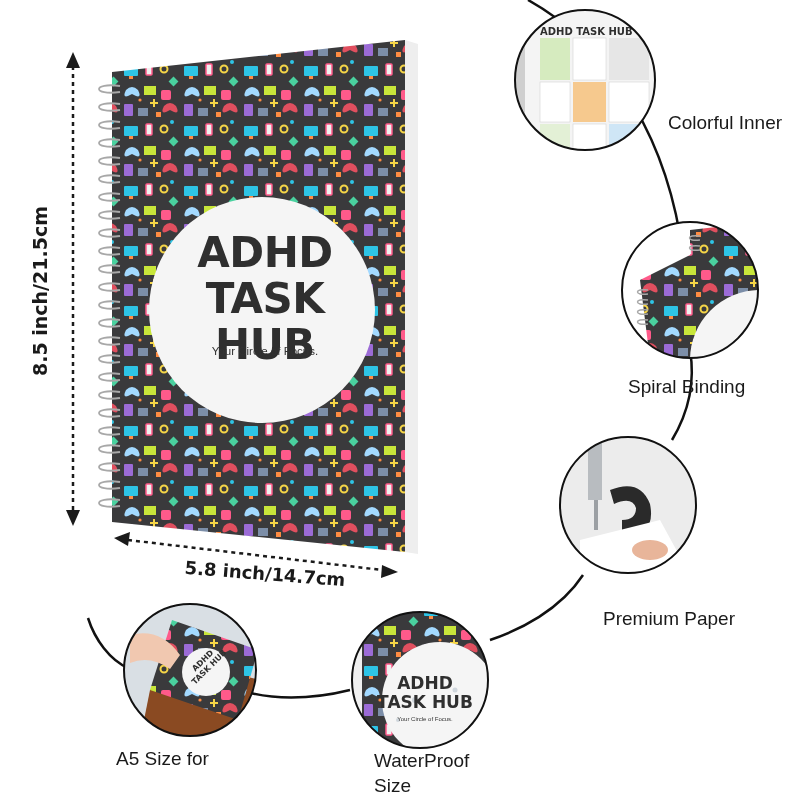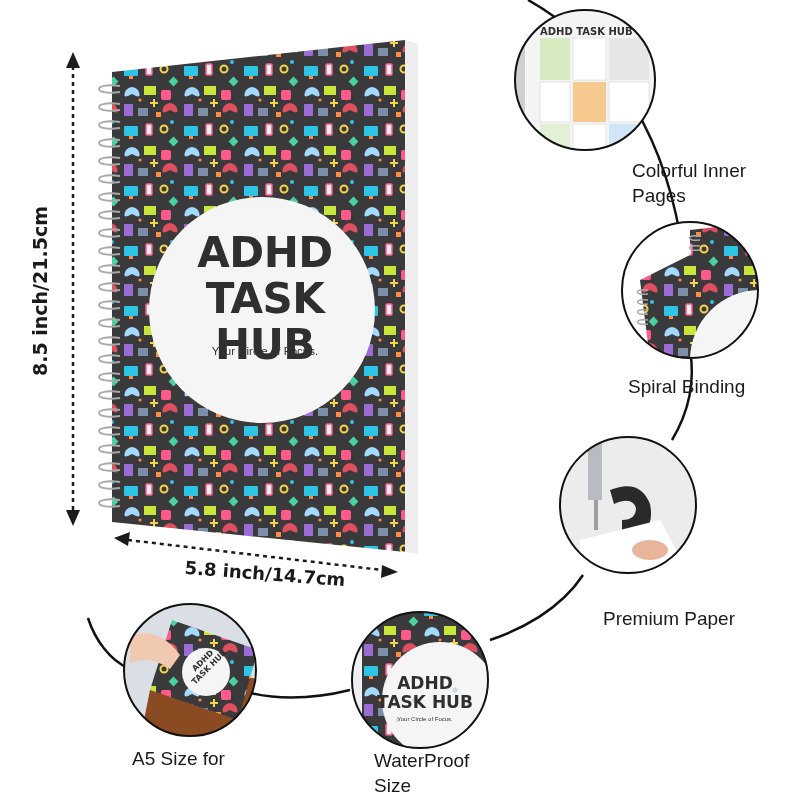--- a/index.html
+++ b/index.html
@@ -196,29 +196,28 @@
     <path d="M 130 635 q 30 -8 50 20 l -10 14 q -20 -14 -40 -6z" fill="#f1c8b0"></path>
   </g>
   <circle cx="190" cy="670" r="66" fill="none" stroke="#111" stroke-width="2"></circle>
 </svg>
 
 <div class="mini-title abs" style="left:180px;top:655px;width:52px;font-size:8px;line-height:9px;transform:rotate(-45deg);">
   <div>ADHD</div>
   <div>TASK HUB</div>
 </div>
 
-<div class="feat-label" style="left:632px;top:110px;margin-top:48px;">
+<div class="feat-label" style="left:668px;top:110px;">
   <div>Colorful Inner</div>
-  <div>Pages</div>
 </div>
 <div class="feat-label" style="left:628px;top:374px;">
   <div>Spiral Binding</div>
 </div>
 <div class="feat-label" style="left:580px;top:606px;margin-left:23px;">
   <div>Premium Paper</div>
 </div>
 <div class="feat-label" style="left:374px;top:748px;">
   <div>WaterProof</div>
   <div>Size</div>
 </div>
-<div class="feat-label" style="left:132px;top:746px;">
+<div class="feat-label" style="left:116px;top:746px;">
   <div>A5 Size for</div>
 </div>
 
 </body></html>

